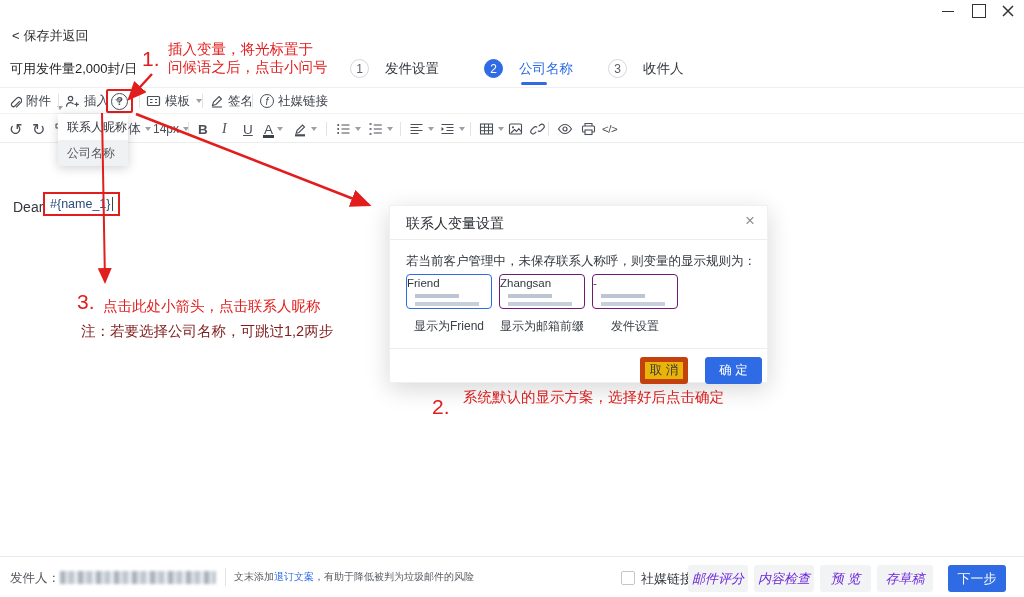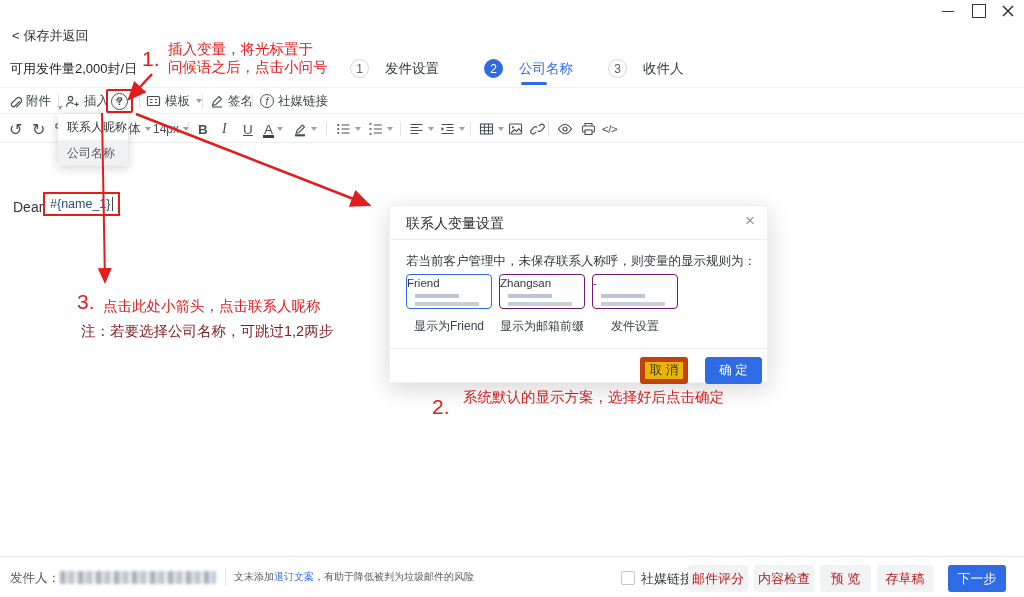--- a/index.html
+++ b/index.html
@@ -93,22 +93,22 @@
   .footer { left:0; top:556px; width:1024px; height:41px; border-top:1px solid #eaeaea; background:#fff; }
   .f-sender { position:absolute; left:10px; top:13px; font-size:12.5px; color:#55595f; }
   .f-blur { position:absolute; left:60px; top:14px; width:156px; height:13px; border-radius:1px; opacity:.75;
             background:repeating-linear-gradient(90deg,#8f98a6 0 5px,#cfd5dd 5px 9px,#aab2bd 9px 14px,#e2e6ea 14px 18px);
             filter:blur(1.6px); }
   .f-div { position:absolute; left:225px; top:11px; height:18px; border-left:1px solid #e3e3e3; }
   .f-tip { position:absolute; left:234px; top:13px; font-size:10px; color:#55595f; }
   .f-tip .link { color:#2e6be5; cursor:pointer; }
   .chk { position:absolute; left:621px; top:14px; width:14px; height:14px; border:1px solid #c3c7cc; border-radius:2px; background:#fff; cursor:pointer; }
   .chk-lbl { position:absolute; left:641px; top:13px; font-size:13px; color:#33373d; }
-  .fbtn { position:absolute; top:8px; height:27px; border-radius:3px; background:#f2f3f5; color:#b91c1c; font-size:13px;
-          display:flex; align-items:center; justify-content:center; cursor:pointer; }
+  .fbtn { position:absolute; top:8px; height:27px; border-radius:3px; background:#f2f3f5; color:#6d28d9; font-size:13px;
+          display:flex; align-items:center; justify-content:center; cursor:pointer;font-style:italic; }
   .fb1 { left:688px; width:60px; } .fb2 { left:754px; width:60px; } .fb3 { left:820px; width:51px; } .fb4 { left:877px; width:56px; }
   .fnext { position:absolute; left:948px; top:8px; width:58px; height:27px; border-radius:3px; background:#2e6be5; color:#fff;
            font-size:13px; display:flex; align-items:center; justify-content:center; cursor:pointer; }
 
   svg.icon { display:block; }
 </style>
 </head>
 <body>
 
 <div class="app">

